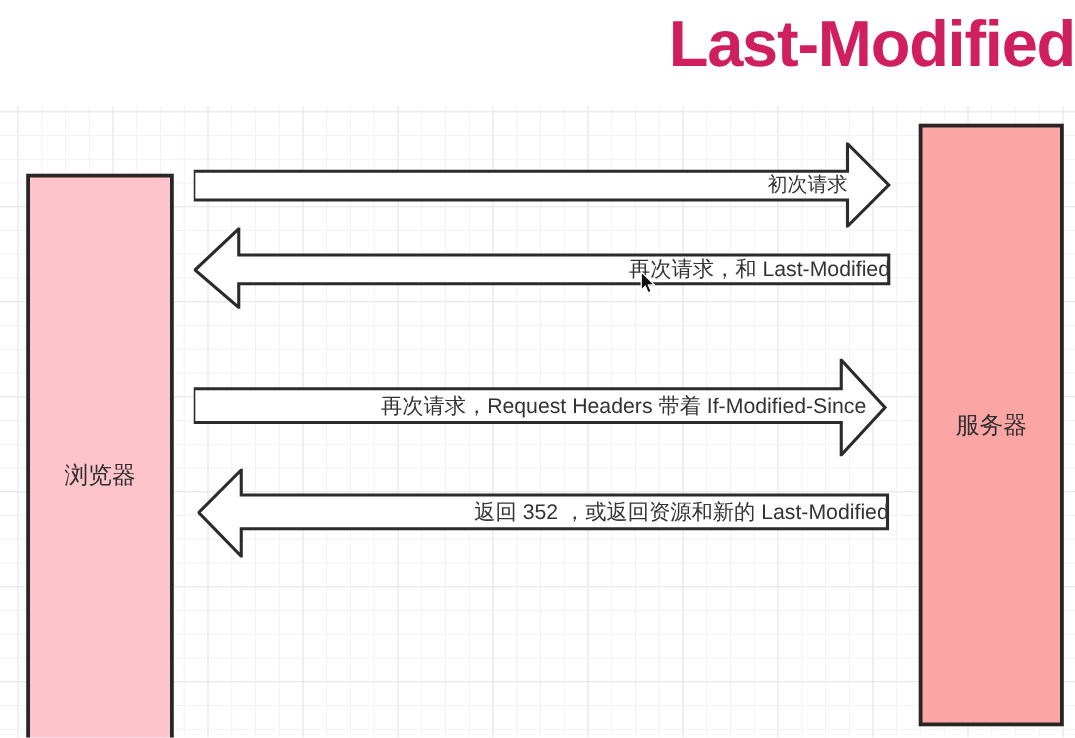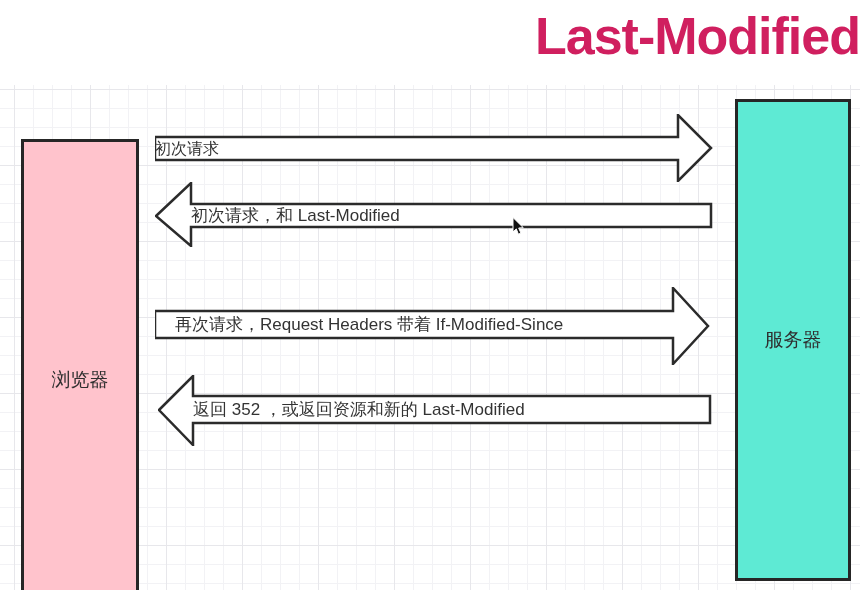--- a/index.html
+++ b/index.html
@@ -44,21 +44,21 @@
   .actor-box .actor-label {
     font-size: 19px;
     color: #2f2f2f;
   }
   .browser-box { left: 21px;  width: 118px; margin-top: 40px; }
   .server-box  { left: 735px; width: 116px; }
   .arrow-shape { position: absolute; }
   .arrow-shape svg { display: block; }
   .msg-label {
     position: absolute;
-    text-align: left;
+    text-align: right;
     font-size: 17px;
     color: #333333;
     white-space: nowrap;
     overflow: hidden;
   }
   .msg-label-1 { left: 155px; top: 137px; width: 523px; height: 23px; line-height: 23px; font-size: 16px; }
   .msg-label-2 { left: 191px; top: 204px; width: 521px; height: 23px; line-height: 23px; }
   .msg-label-3 { left: 155px; top: 311px; width: 518px; height: 28px; line-height: 27px; margin-left: 20px; }
   .msg-label-4 { left: 193px; top: 396px; width: 518px; height: 27px; line-height: 27px; }
   .pointer-cursor { position: absolute; left: 512px; top: 217px; }
@@ -67,37 +67,37 @@
 <body>
 
 <div class="grid-canvas"></div>
 
 <h1 class="diagram-title" style="color: rgb(208, 31, 95);">Last-Modified</h1>
 
 <div class="actor-box browser-box" style="background-color: rgb(255, 195, 204);">
   <span class="actor-label">浏览器</span>
 </div>
 
-<div class="actor-box server-box" style="background-color: #5eead4;">
+<div class="actor-box server-box" style="background-color: #fca5a5;">
   <span class="actor-label">服务器</span>
 </div>
 
 <div class="arrow-shape" style="left:155px; top:114px;">
   <svg width="558" height="68" viewBox="0 0 558 68">
     <polygon points="0,23 523,23 523,1 556,34 523,67 523,46 0,46" fill="#ffffff" stroke="#2b2b2b" stroke-width="2.5" stroke-linejoin="miter"></polygon>
   </svg>
 </div>
 <div class="msg-label msg-label-1">初次请求</div>
 
 <div class="arrow-shape" style="left:155px; top:182px;">
   <svg width="558" height="65" viewBox="0 0 558 65">
     <polygon points="1,34 36,1 36,22 556,22 556,45 36,45 36,64" fill="#ffffff" stroke="#2b2b2b" stroke-width="2.5" stroke-linejoin="miter"></polygon>
   </svg>
 </div>
-<div class="msg-label msg-label-2">初次请求，和 Last-Modified</div>
+<div class="msg-label msg-label-2">再次请求，和 Last-Modified</div>
 
 <div class="arrow-shape" style="left:155px; top:287px;">
   <svg width="555" height="78" viewBox="0 0 555 78">
     <polygon points="0,24 518,24 518,1 553,39 518,77 518,51 0,51" fill="#ffffff" stroke="#2b2b2b" stroke-width="2.5" stroke-linejoin="miter"></polygon>
   </svg>
 </div>
 <div class="msg-label msg-label-3">再次请求，Request Headers 带着 If-Modified-Since</div>
 
 <div class="arrow-shape" style="left:158px; top:375px;">
   <svg width="554" height="71" viewBox="0 0 554 71">

